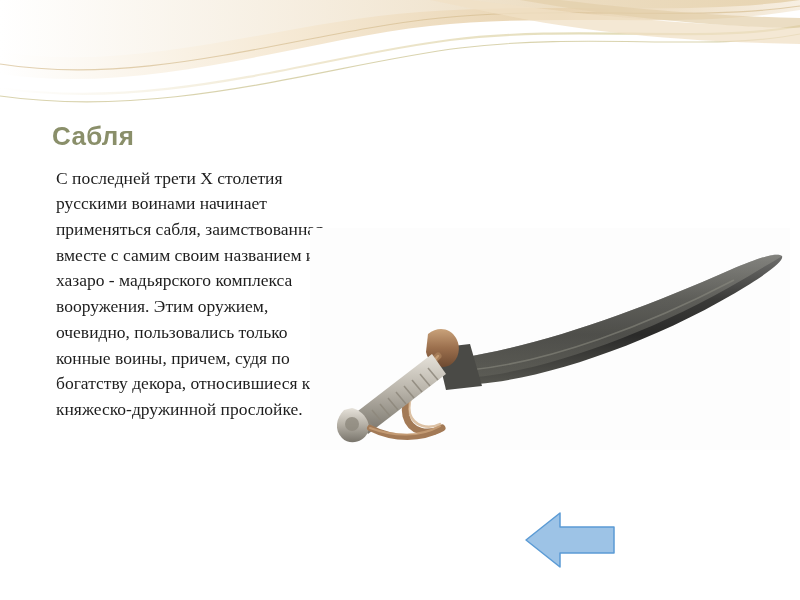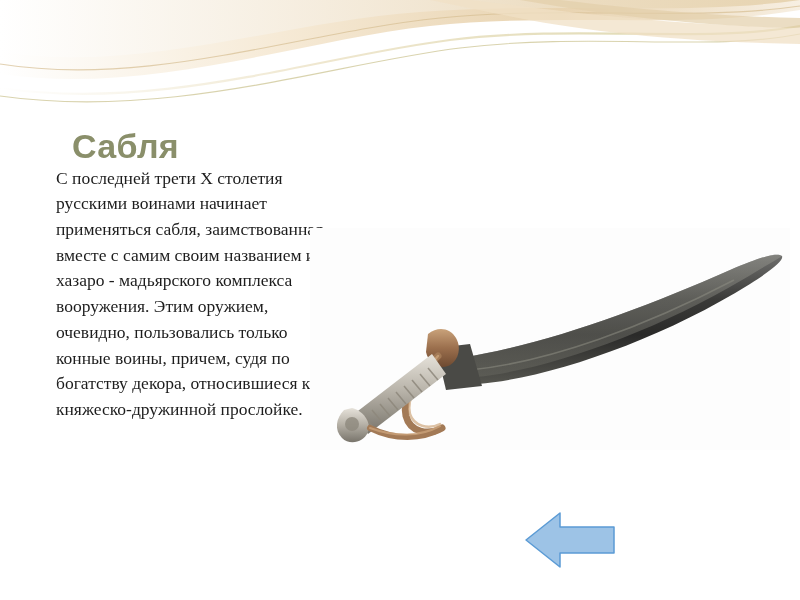--- a/index.html
+++ b/index.html
@@ -23,25 +23,25 @@
   .deco-top {
     position: absolute;
     top: 0;
     left: 0;
     width: 800px;
     height: 120px;
     pointer-events: none;
   }
   .title {
     position: absolute;
-    left: 72px;
+    left: 52px;
     top: 104px;
     font-family: "Liberation Sans", sans-serif;
     font-weight: bold;
-    font-size: 34px;
+    font-size: 26px;
     color: #8a8f6a;
     letter-spacing: 0.3px;
   }
   .body-text {
     position: absolute;
     left: 56px;
     top: 148px;
     width: 268px;
     font-family: "Liberation Serif", serif;
     font-size: 17.5px;

